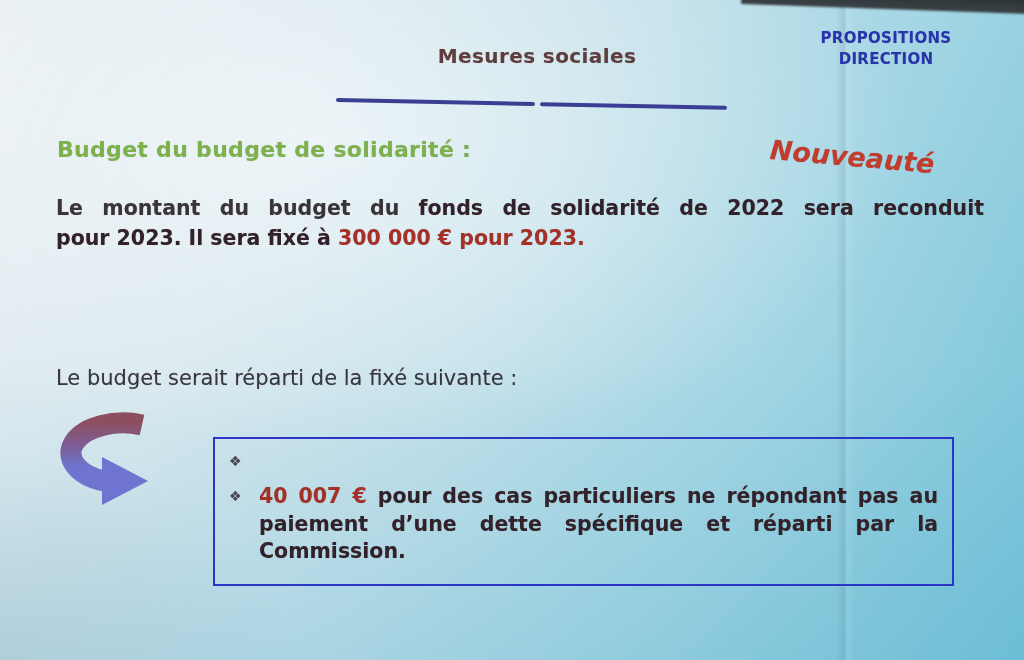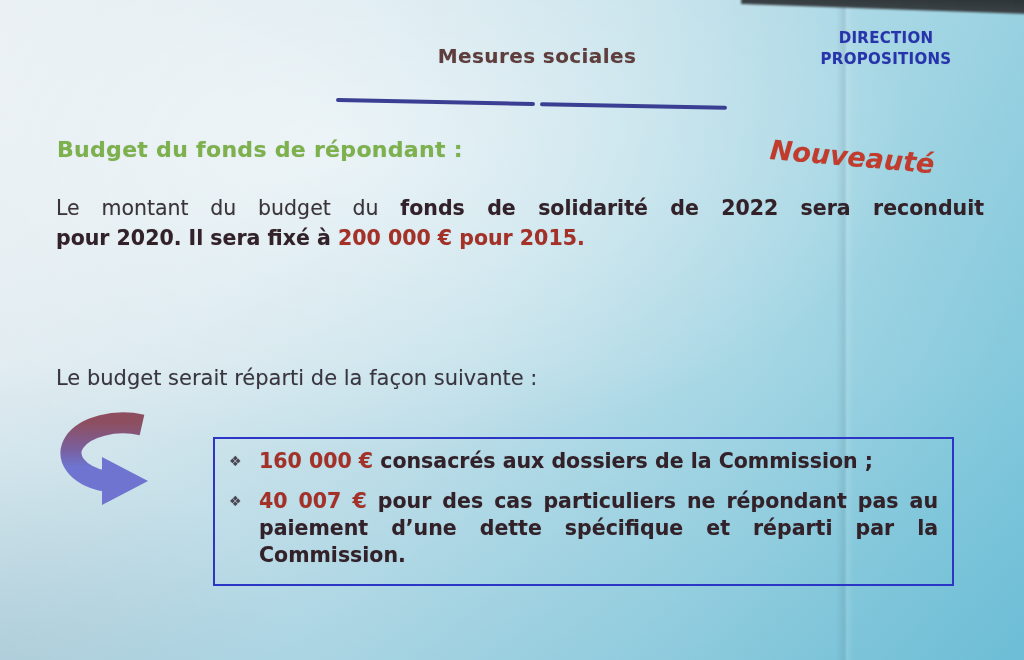--- a/index.html
+++ b/index.html
@@ -75,21 +75,21 @@
     position: absolute; left: 770px; top: 134px;
     font-size: 27px; font-weight: bold; font-style: italic;
     color: #c23b2c; transform: rotate(5deg); transform-origin: left center;
   }
 
   .paragraph {
     position: absolute; left: 56px; top: 194px; width: 928px;
     font-size: 20.5px; line-height: 1.45; color: #3a3338;
   }
   .jline { text-align: justify; text-align-last: justify; }
-  .w-normal { font-weight: normal; }
+  .w-normal { font-weight: bold; }
   .w-bold { font-weight: bold; color: #332129; }
   .red { color: #a53027; }
 
   .repartition {
     position: absolute; left: 56px; top: 366px;
     font-size: 21px; color: #38353f;
   }
 
   .arrow-svg { position: absolute; left: 18px; top: 411px; width: 134px; height: 104px; }
 
@@ -120,58 +120,55 @@
   <div class="screen-fold"></div>
   <div class="top-edge"></div>
 
   <div class="content">
 
     <div class="title txt">Mesures sociales</div>
     <div class="underline underline-a"></div>
     <div class="underline underline-b"></div>
 
     <div class="corner txt">
+      <div>PROPOSITIONS</div>
       <div>DIRECTION</div>
-      <div>PROPOSITIONS</div>
     </div>
 
-    <div class="green-heading txt">Budget du fonds de répondant :</div>
+    <div class="green-heading txt">Budget du budget de solidarité :</div>
 
     <div class="novelty txt">Nouveauté</div>
 
     <div class="paragraph txt">
       <div class="jline">
         <span class="w-normal">Le montant du budget du </span><span class="w-bold">fonds de solidarité de 2022 sera reconduit</span>
       </div>
       <div>
-        <span class="w-bold">pour 2020. Il sera fixé à </span><span class="w-bold red">200 000 € pour 2015.</span>
+        <span class="w-bold">pour 2023. Il sera fixé à </span><span class="w-bold red">300 000 € pour 2023.</span>
       </div>
     </div>
 
-    <div class="repartition txt">Le budget serait réparti de la façon suivante :</div>
+    <div class="repartition txt">Le budget serait réparti de la fixé suivante :</div>
 
     <svg class="arrow-svg" viewBox="0 0 134 104">
       <defs>
         <linearGradient id="arrowGrad" x1="0" y1="0" x2="0" y2="1">
           <stop offset="0" stop-color="#8d4f60"></stop>
           <stop offset="0.45" stop-color="#7a5f9e"></stop>
           <stop offset="0.75" stop-color="#6e74cf"></stop>
           <stop offset="1" stop-color="#6e74cf"></stop>
         </linearGradient>
       </defs>
       <path d="M 124 14 A 52 30 0 1 0 86 70" fill="none" stroke="url(#arrowGrad)" stroke-width="21" stroke-linecap="butt"></path>
       <polygon points="84,46 84,94 130,70" fill="#6e74cf"></polygon>
     </svg>
 
     <div class="bullets-box">
       <div class="bullet-row txt">
         <span class="marker">❖</span>
-        <div class="bullet-text">
-          <span class="red">160 000 €</span><span> consacrés aux dossiers de la Commission ;</span>
-        </div>
       </div>
       <div class="bullet-row txt">
         <span class="marker">❖</span>
         <div class="bullet-text">
           <span class="red">40 007 €</span><span> pour des cas particuliers ne répondant pas au paiement d’une dette spécifique et réparti par la Commission.</span>
         </div>
       </div>
     </div>
 
   </div>

